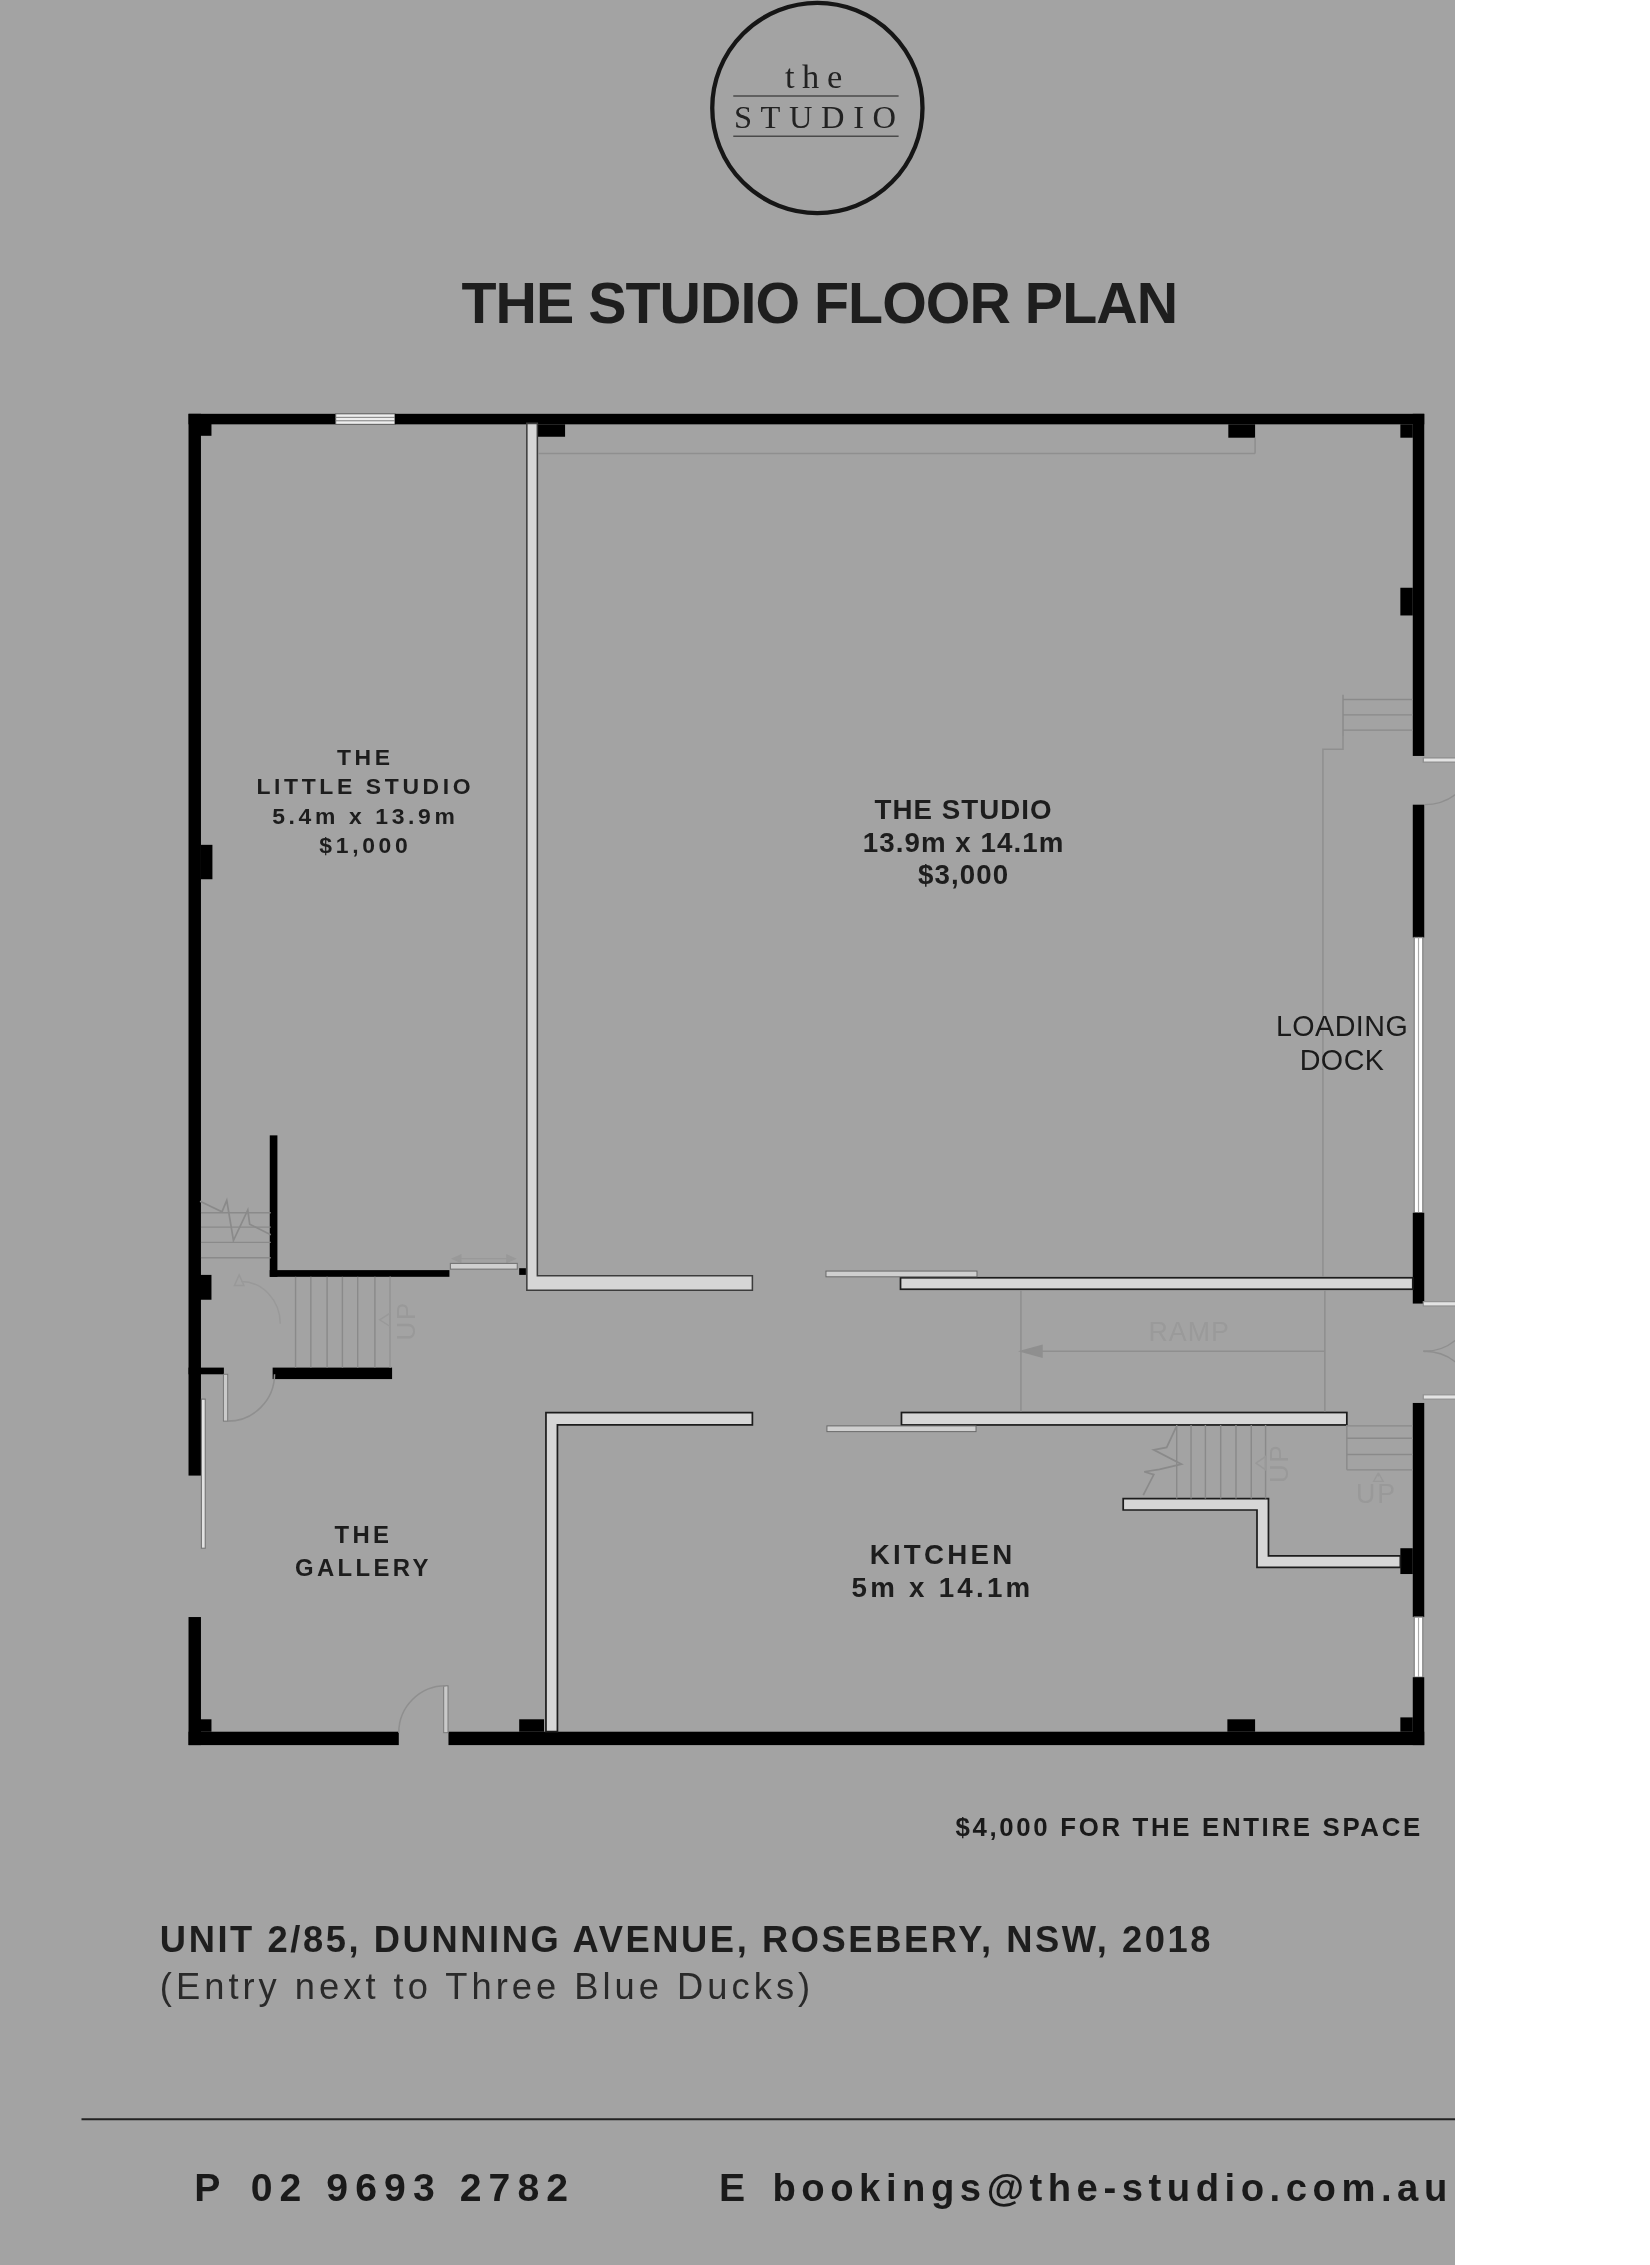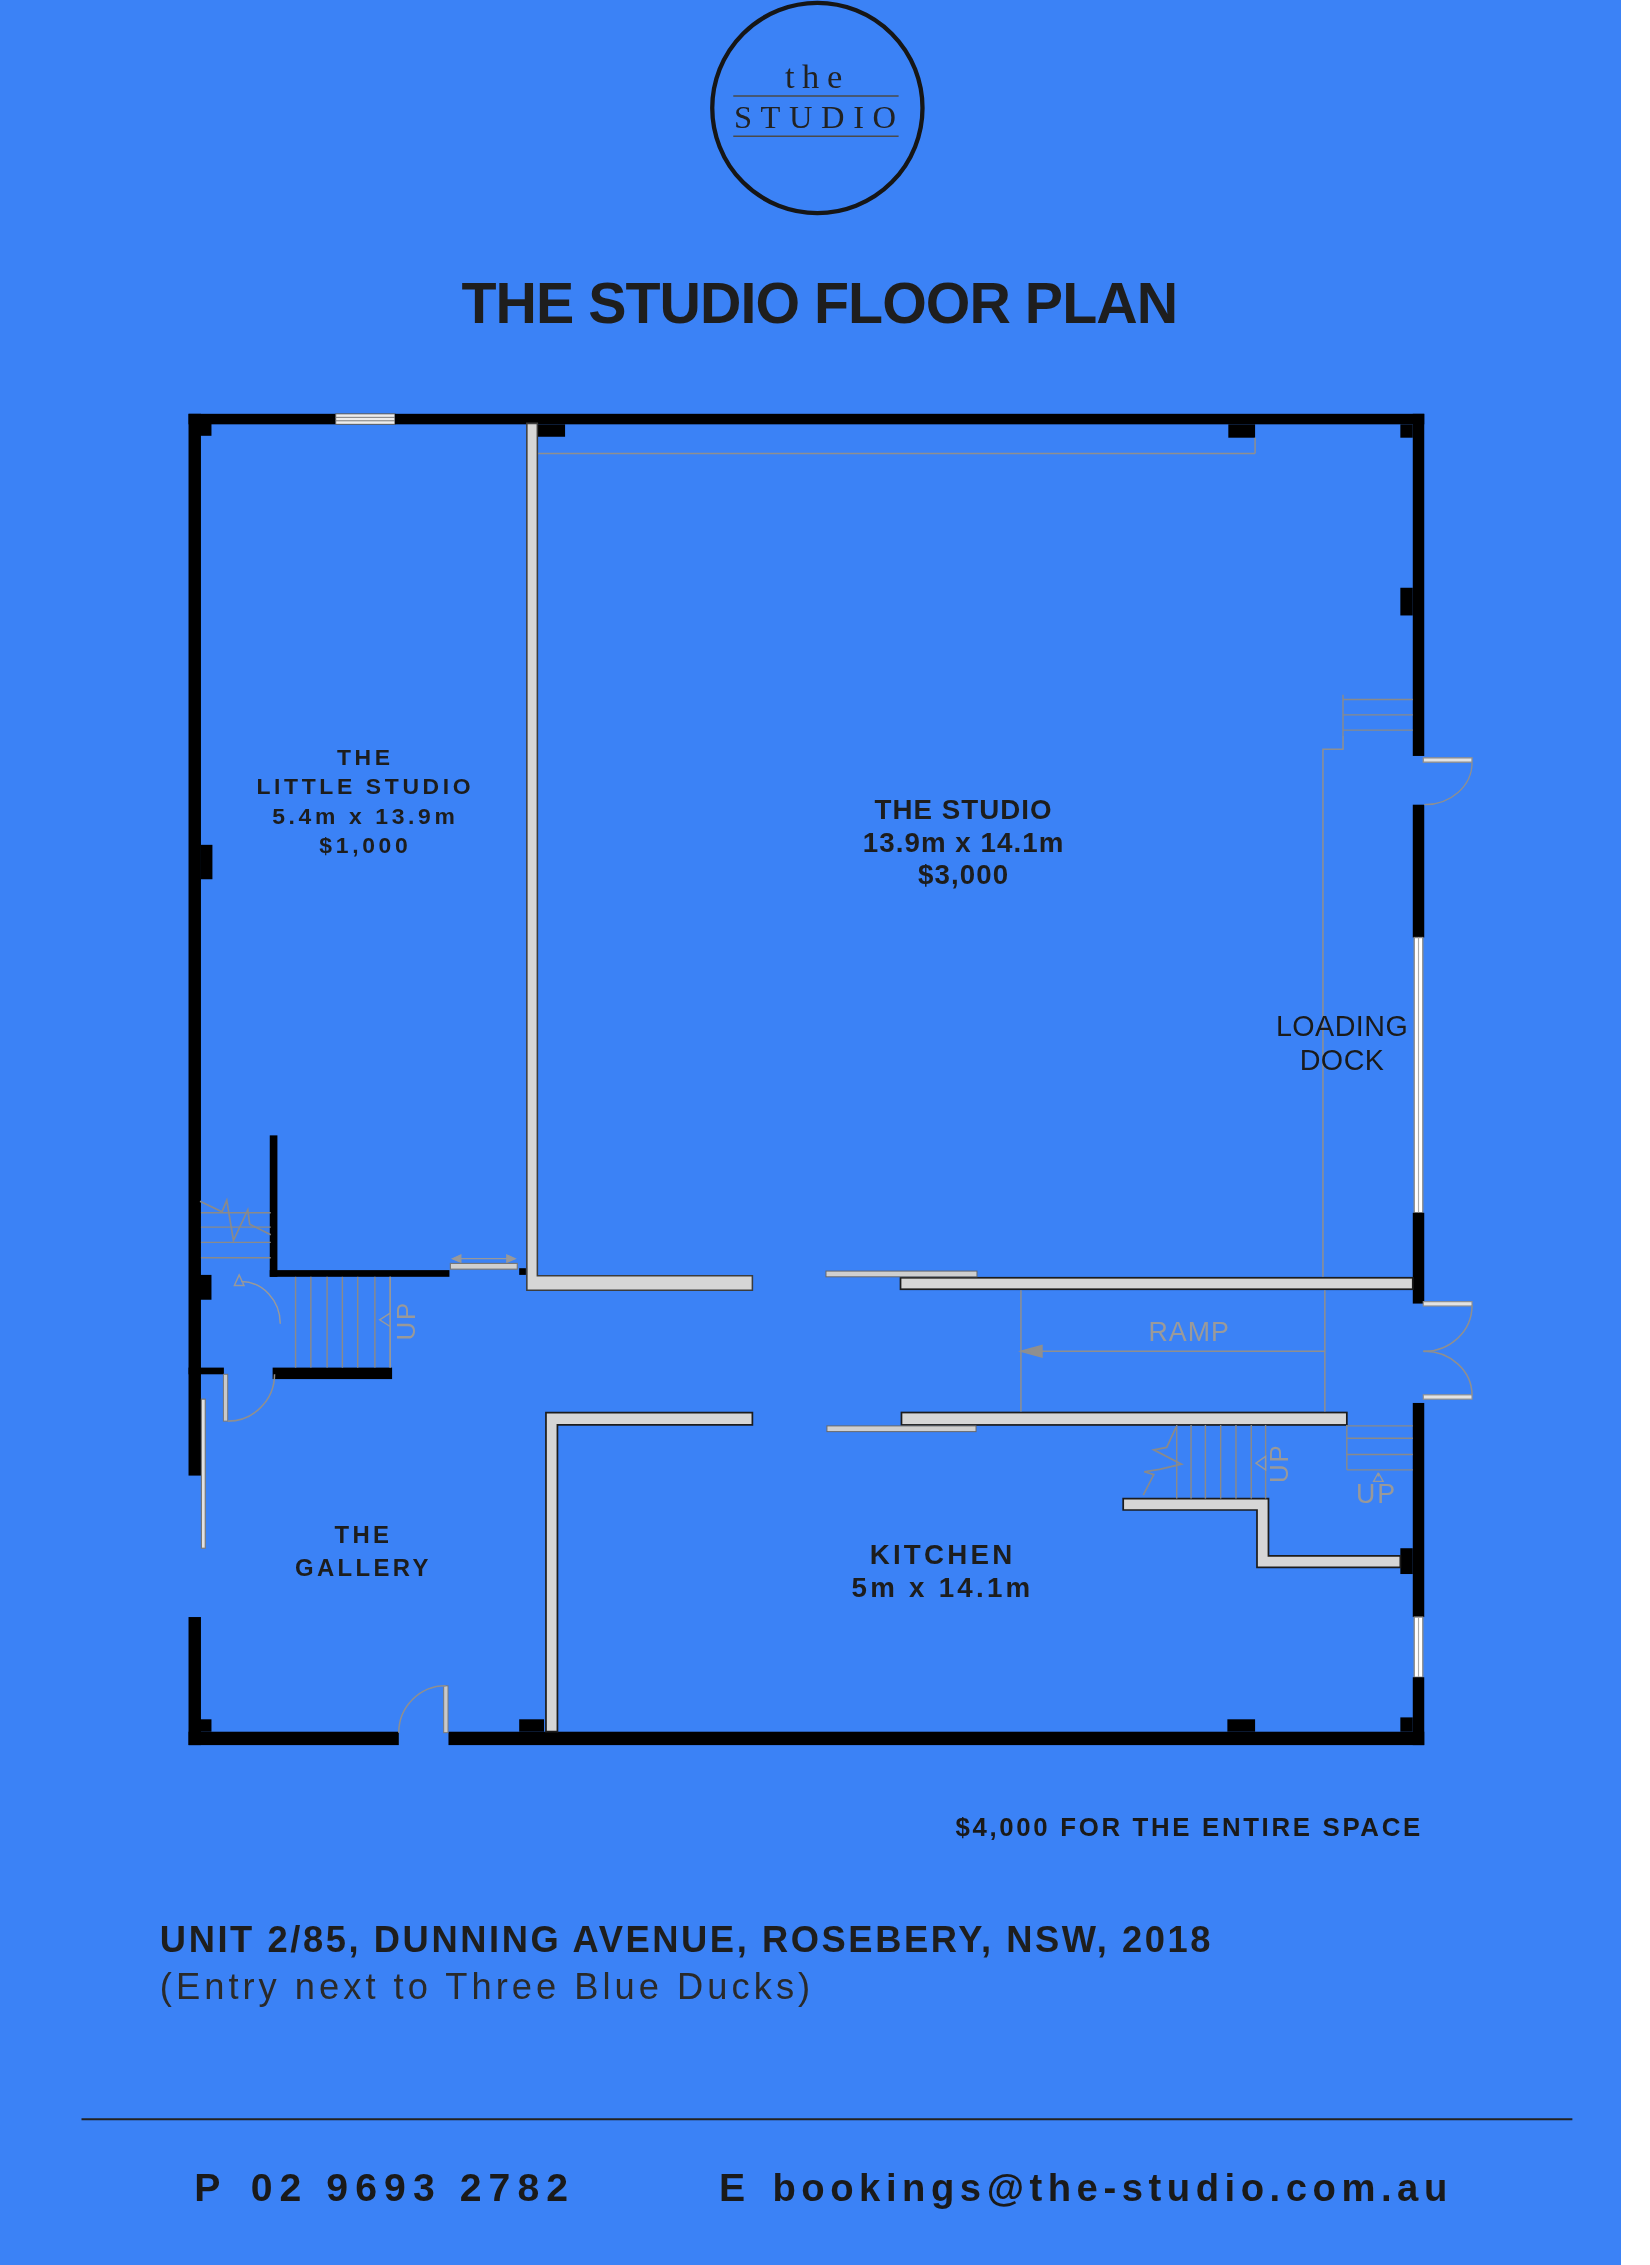--- a/index.html
+++ b/index.html
@@ -1,16 +1,16 @@
 <!DOCTYPE html>
 <html><head>
 <meta charset="utf-8">
 <style>
 html,body{margin:0;padding:0;background:#fff;}
-#page{position:relative;width:1621px;height:2265px;background:#3b82f6;overflow:hidden;
+#page{position:relative;width:1455px;height:2265px;background:#a3a3a3;overflow:hidden;
  font-family:"Liberation Sans",sans-serif;}
 svg text{font-family:"Liberation Sans",sans-serif;}
 .serif{font-family:"Liberation Serif",serif;}
 </style>
 </head>
 <body>
 <div id="page">
 <svg width="1651" height="2265" viewBox="0 0 1727 2370" xmlns="http://www.w3.org/2000/svg">
 
 <circle cx="855" cy="113" r="110" fill="none" stroke="#161616" stroke-width="4.5"></circle>

